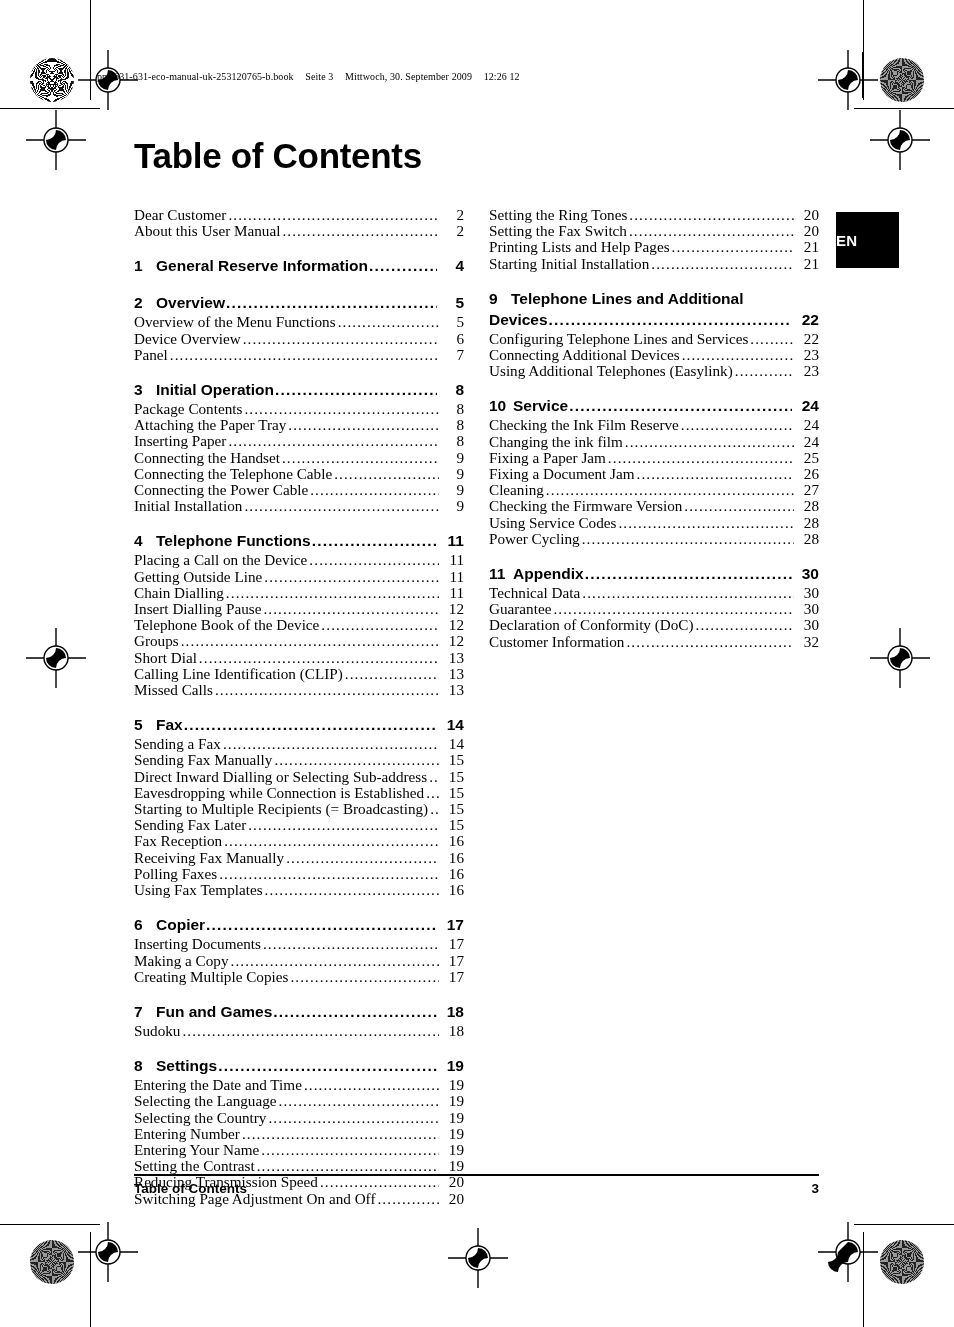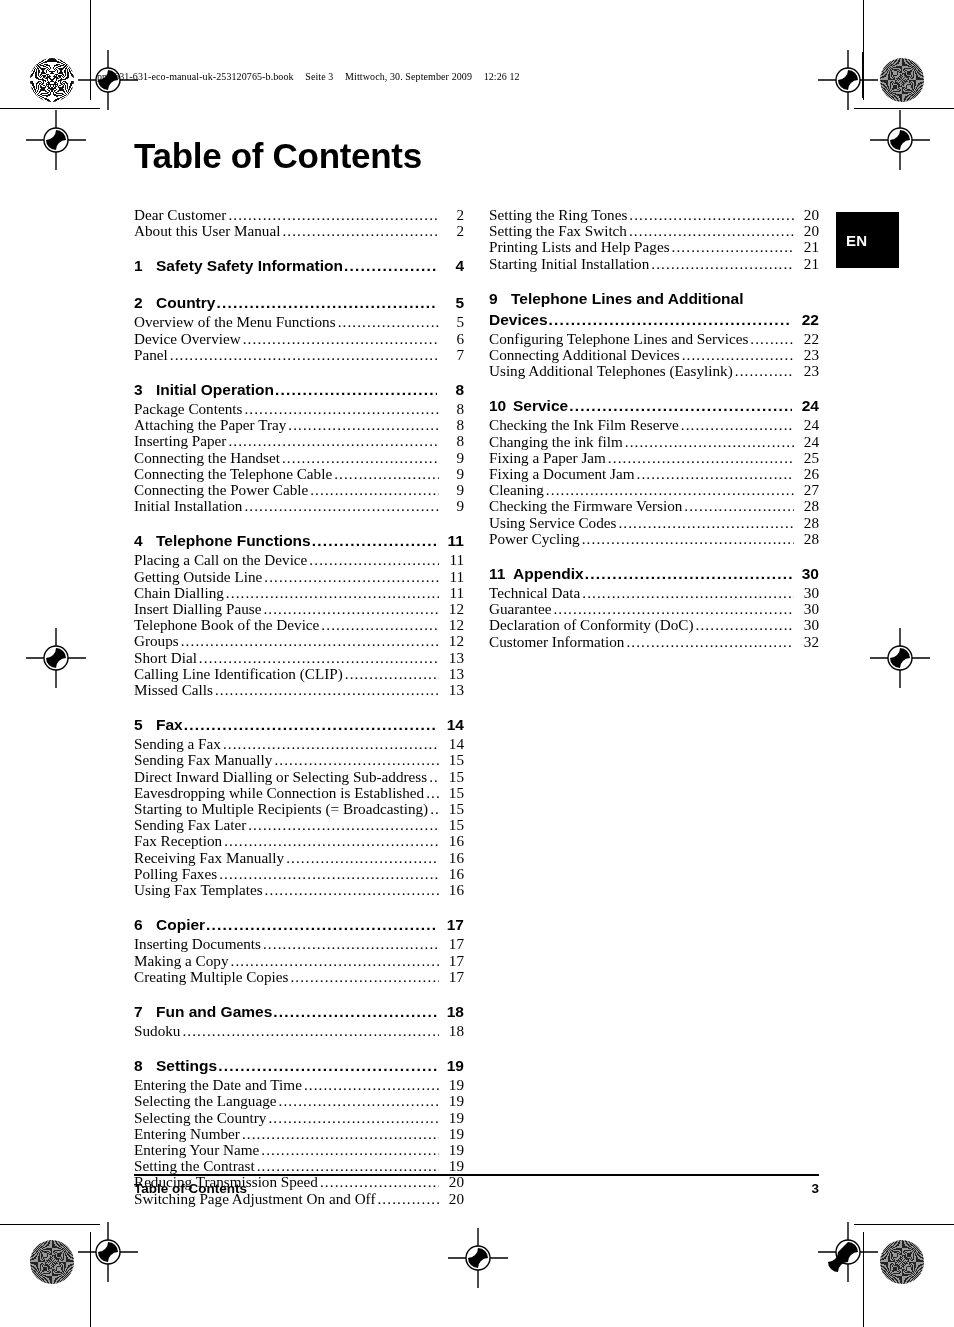--- a/index.html
+++ b/index.html
@@ -214,21 +214,20 @@
     top: 212px;
     width: 63px;
     height: 56px;
     background: #000000;
     color: #ffffff;
     font-family: "Liberation Sans", sans-serif;
     font-weight: bold;
     font-size: 15px;
     display: flex;
     align-items: center;
-    padding-left: 10px;
     box-sizing: border-box;
     letter-spacing: 0.3px;
   }
 
   
   .footer-rule {
     position: absolute;
     left: 134px;
     top: 1174px;
     width: 685px;
@@ -363,27 +362,27 @@
           <span class="leader">....................................................................................................................</span>
           <span class="pg">2</span>
         </div>
         <div class="entry">
           <span class="label">About this User Manual</span>
           <span class="leader">....................................................................................................................</span>
           <span class="pg">2</span>
         </div>
         <div class="chapter">
           <span class="num">1</span>
-          <span class="label">Safety Safety Information</span>
+          <span class="label">General Reserve Information</span>
           <span class="leader">....................................................................................................................</span>
           <span class="pg">4</span>
         </div>
         <div class="chapter">
           <span class="num">2</span>
-          <span class="label">Country</span>
+          <span class="label">Overview</span>
           <span class="leader">....................................................................................................................</span>
           <span class="pg">5</span>
         </div>
         <div class="entry">
           <span class="label">Overview of the Menu Functions</span>
           <span class="leader">....................................................................................................................</span>
           <span class="pg">5</span>
         </div>
         <div class="entry">
           <span class="label">Device Overview</span>

